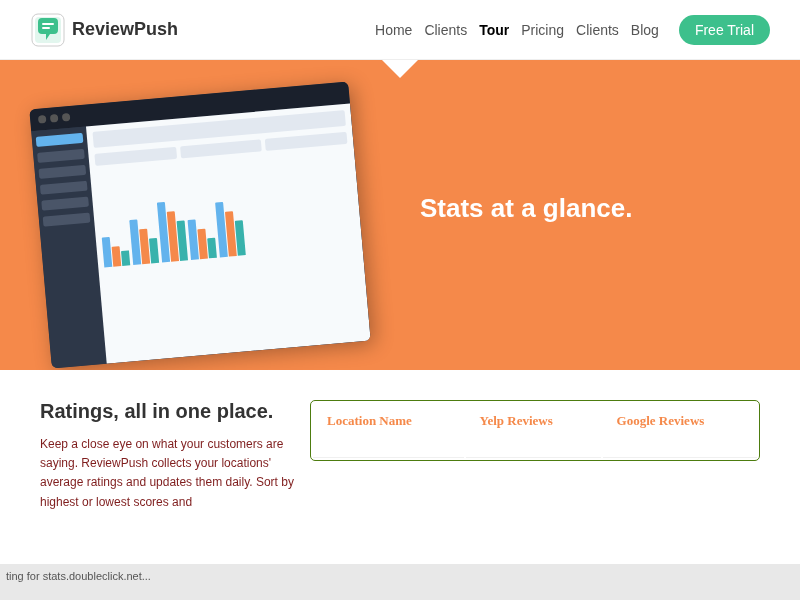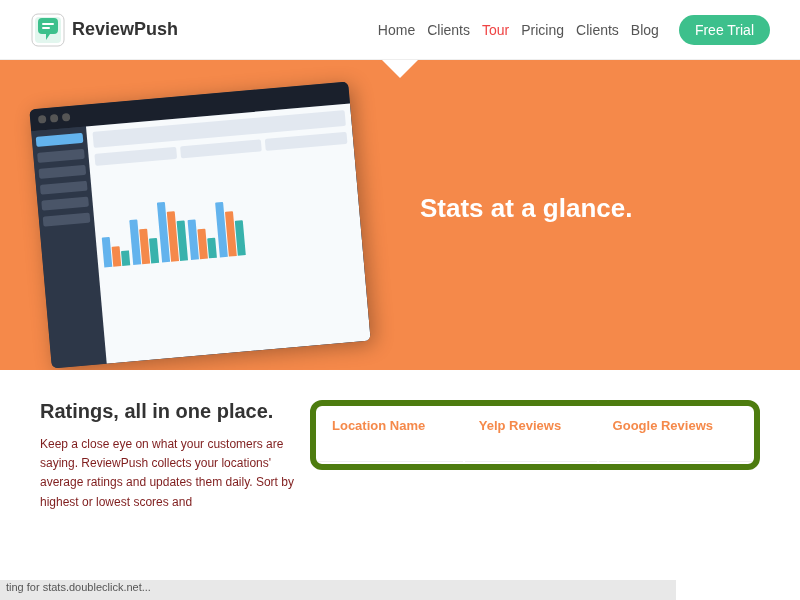--- a/index.html
+++ b/index.html
@@ -36,22 +36,22 @@
       align-items: center;
       gap: 12px;
       list-style: none;
     }
     .nav-links li a {
       text-decoration: none;
       color: #555;
       font-size: 14px;
     }
     .nav-links li.active a {
-      font-weight: normal;
-      color: #ef4444;
+      font-weight: bold;
+      color: #000000;
     }
     .btn-free-trial {
       background: #3dc08c;
       color: #fff;
       border: none;
       border-radius: 20px;
       padding: 7px 16px;
       font-size: 14px;
       cursor: pointer;
       margin-left: 20px;
@@ -215,23 +215,24 @@
     .ratings-text p {
       font-size: 12px;
       color: #7f1d1d;
       line-height: 1.6;
     }
     .ratings-table-area {
       flex: 1;
     }
     .ratings-table {
       width: 100%;
-      border: 6px solid #4d7c0f;
-      border-radius: 12px;
+      border: 1px solid #4d7c0f;
+      border-radius: 5px;
       overflow: hidden;
+      font-family: Liberation Serif, serif;
     }
     .ratings-table thead tr {
       border-bottom: 1px solid #ddd;
     }
     .ratings-table th {
       padding: 10px 14px;
       font-size: 13px;
       font-weight: bold;
       color: #f5894a;
       text-align: left;
@@ -240,28 +241,28 @@
       padding: 8px 14px;
       font-size: 12px;
       color: #555;
       border-bottom: 1px solid #f0f0f0;
     }
 
     
     .status-bar {
       position: fixed;
       bottom: 0;
-      width: 676px;
+      width: 800px;
       height: 20px;
       background: #e8e8e8;
       font-size: 11px;
       color: #555;
-      padding: 1px 6px;
-      display: flex;
-      align-items: flex-start;
+      padding: 18px 6px;
+      display: flex;
+      align-items: flex-end;
     }
   </style>
 </head>
 <body>
 
 <nav class="navbar">
   <div class="logo-area">
     <svg class="logo-icon" viewBox="0 0 36 36">
       <rect x="2" y="2" width="32" height="32" rx="6" ry="6" fill="#fff" stroke="#ccc" stroke-width="1"></rect>
       <rect x="5" y="5" width="26" height="26" rx="4" ry="4" fill="#3dc08c" opacity="0.15"></rect>

